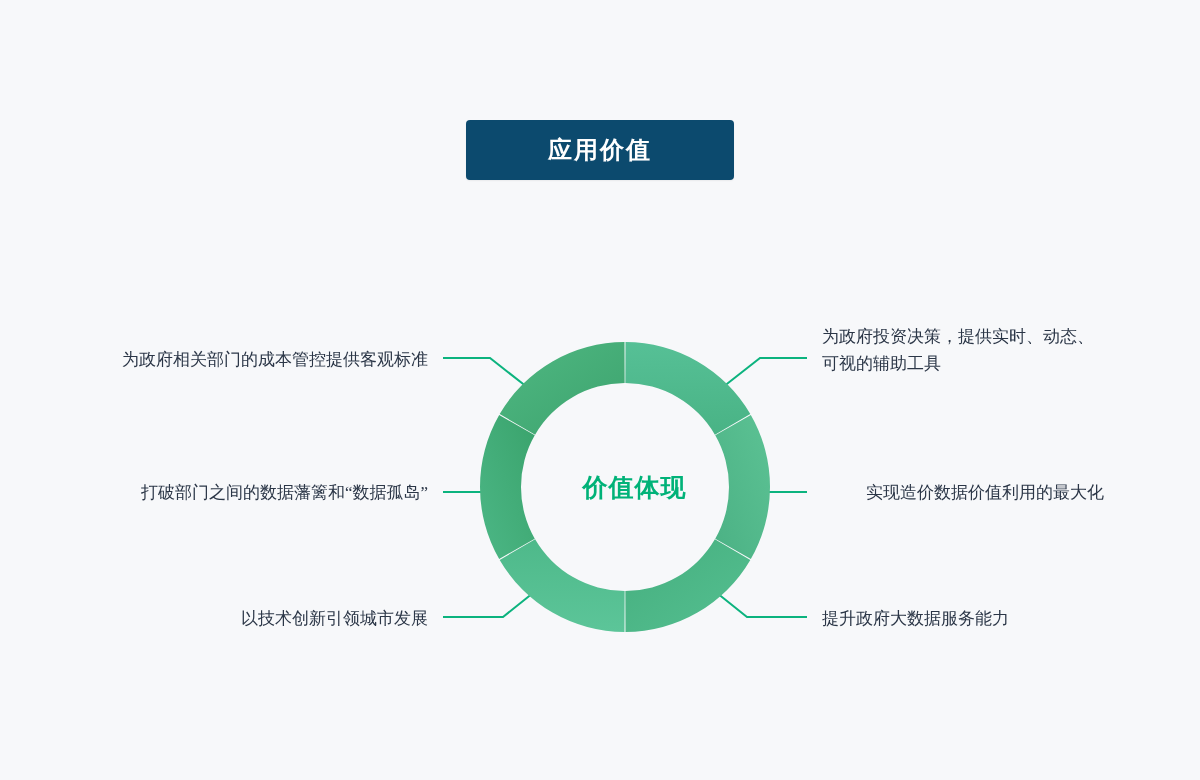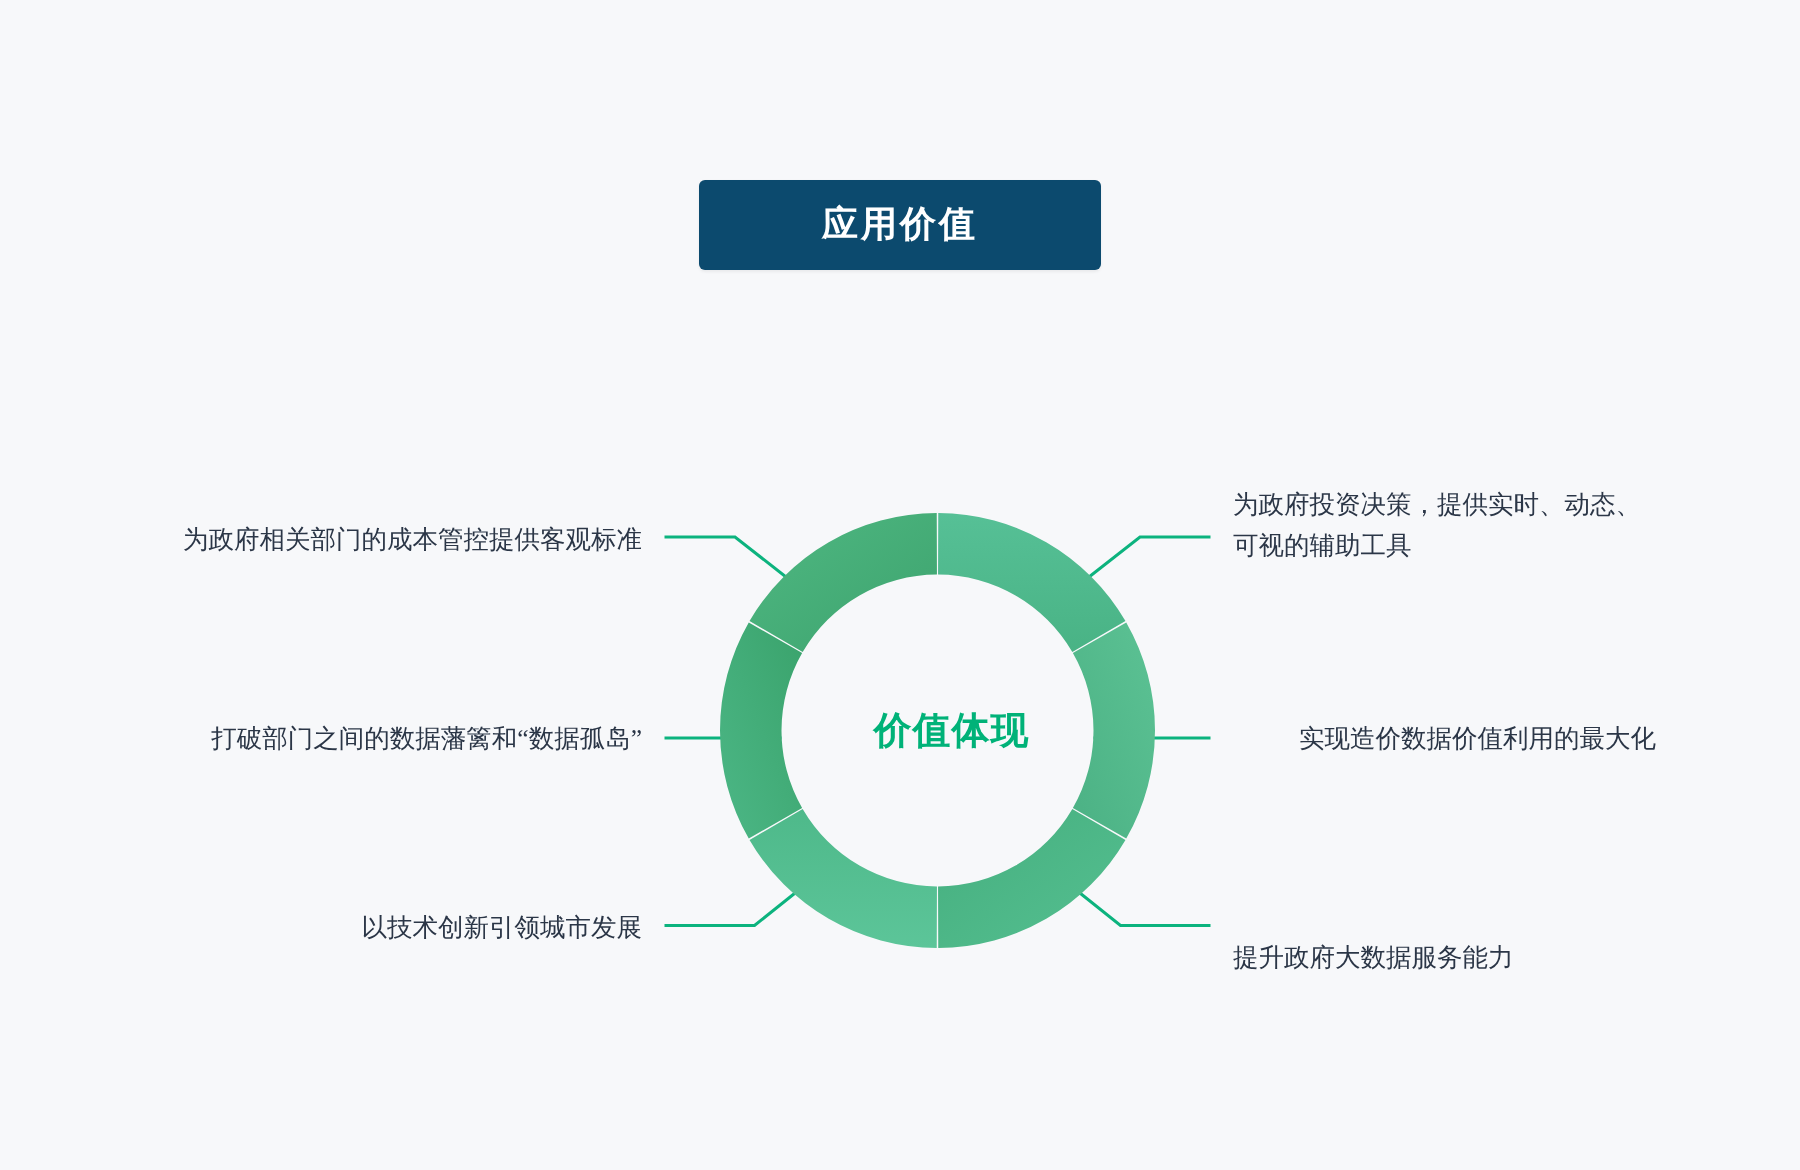--- a/index.html
+++ b/index.html
@@ -97,21 +97,21 @@
   .callout.right {
     text-align: left;
   }
 
   .cl-0 { right: 772px; top: 346px; }
   .cl-1 { right: 772px; top: 479px; }
   .cl-2 { right: 772px; top: 605px; }
 
   .cr-0 { left: 822px; top: 323px; width: 360px; }
   .cr-1 { left: 822px; top: 479px; width: 360px; margin-left: 44px; }
-  .cr-2 { left: 822px; top: 625px; width: 360px; }
+  .cr-2 { left: 822px; top: 605px; width: 360px; }
 </style>
 </head>
 <body style="background: rgb(247, 248, 250);">
 
 <div id="stage">
 
   <div class="title-banner" style="background: #0c4a6e;">
     <span class="title-banner-text" style="color: rgb(255, 255, 255);">应用价值</span>
   </div>
 

